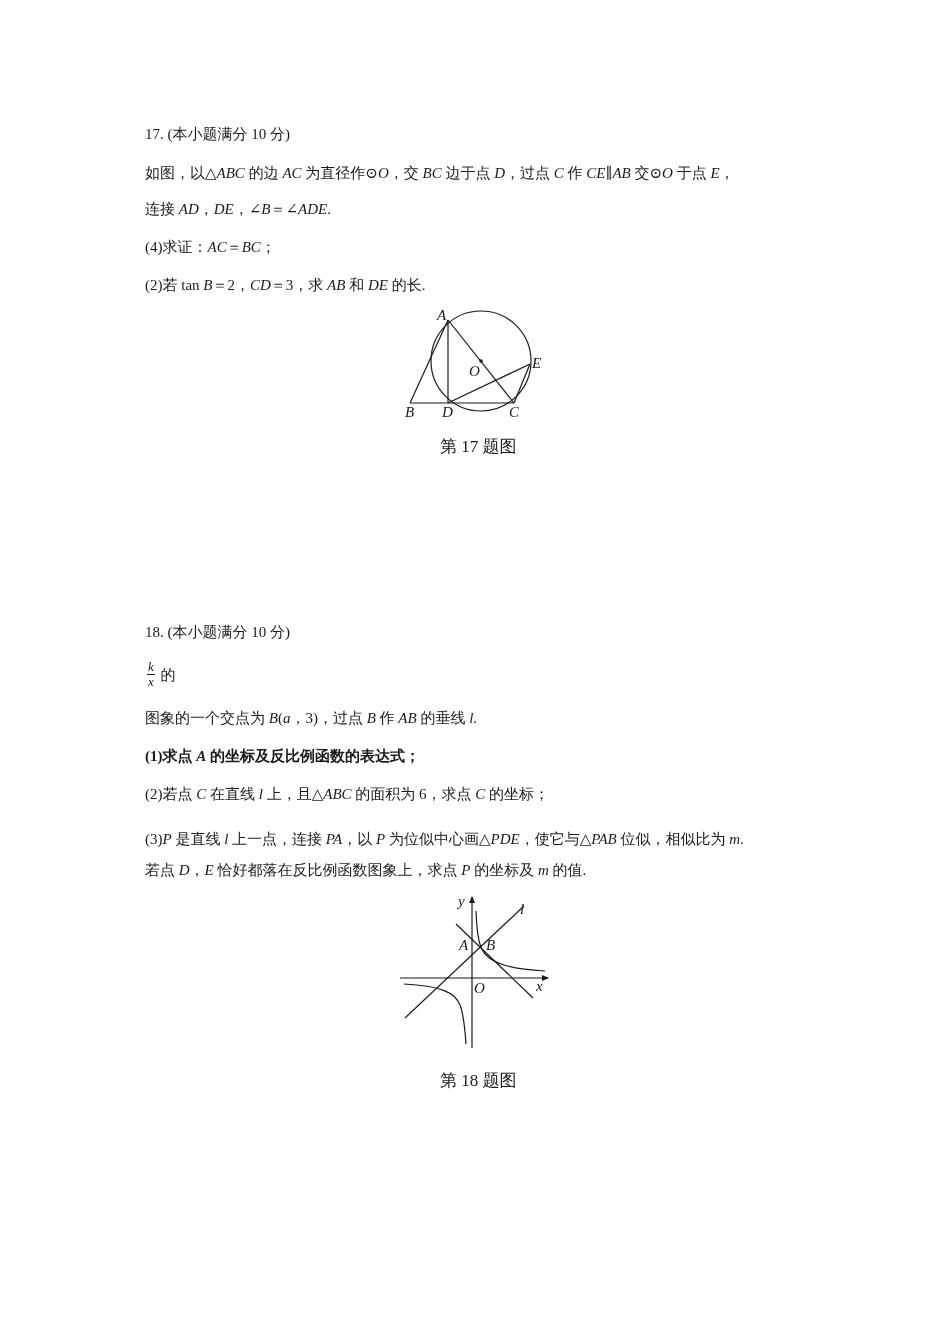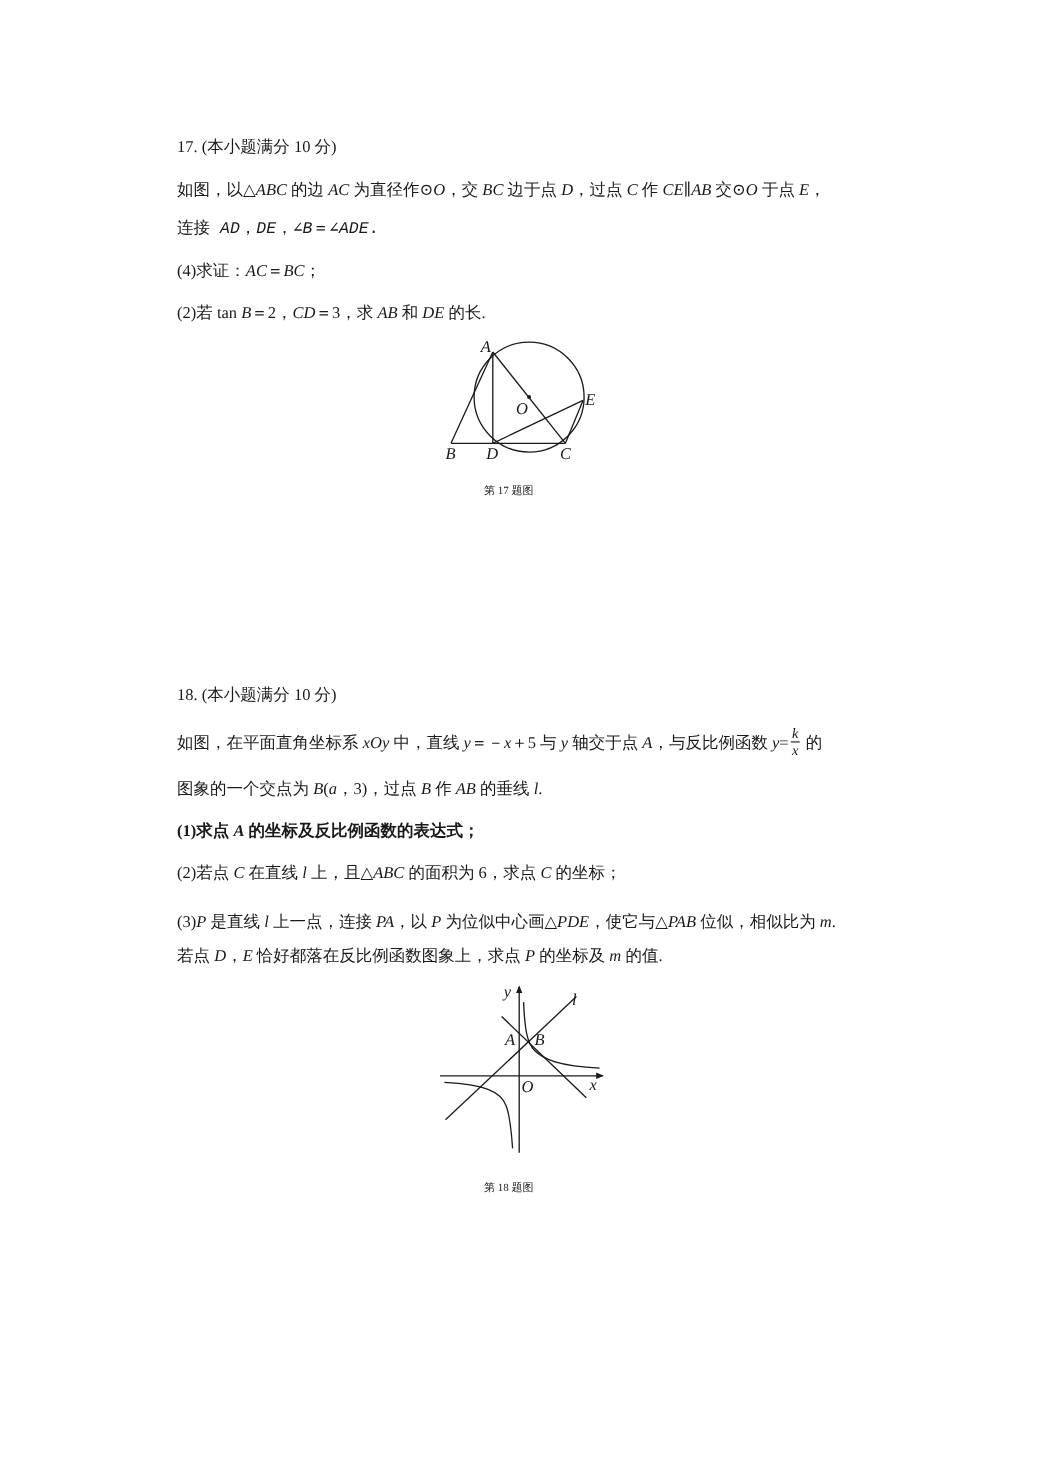--- a/index.html
+++ b/index.html
@@ -1,32 +1,32 @@
 <!DOCTYPE html>
 <html><head>
 <meta charset="utf-8">
 <style>
   html, body { margin: 0; padding: 0; background: #ffffff; }
   body { width: 950px; height: 1344px; position: relative; overflow: hidden;
          font-family: "Liberation Serif", "DejaVu Serif", serif; color: #1a1a1a; }
-  .line { position: absolute; left: 145px; font-size: 15px; line-height: 20px; white-space: nowrap; margin-left: 16px; }
+  .line { position: absolute; left: 145px; font-size: 15px; line-height: 20px; white-space: nowrap; }
   .i { font-style: italic; text-align: center; }
   .frac { display: inline-block; vertical-align: middle; text-align: center; font-style: italic; font-size: 13px; line-height: 14px; margin: 0 2px; position: relative; top: -2px; }
   .frac .num { display: block; border-bottom: 1px solid #1a1a1a; padding: 0 1px; }
   .frac .den { display: block; }
-  .caption { position: absolute; font-size: 10px; line-height: 20px; }
+  .caption { position: absolute; font-size: 17px; line-height: 20px; }
   svg { position: absolute; }
   svg text { font-family: "Liberation Serif", "DejaVu Serif", serif; font-style: italic; font-size: 15px; fill: #1a1a1a; }
 </style>
 </head>
 <body>
 
 <div class="line" style="top:124px;">17. (本小题满分 10 分)</div>
 <div class="line" style="top:163px;"><span>如图，以△</span><span class="i">ABC</span><span> 的边 </span><span class="i">AC</span><span> 为直径作⊙</span><span class="i">O</span><span>，交 </span><span class="i">BC</span><span> 边于点 </span><span class="i">D</span><span>，过点 </span><span class="i">C</span><span> 作 </span><span class="i">CE</span><span>∥</span><span class="i">AB</span><span> 交⊙</span><span class="i">O</span><span> 于点 </span><span class="i">E</span><span>，</span></div>
-<div class="line" style="top:199px;font-family:Liberation Mono, monospace;"><span>连接 </span><span class="i">AD</span><span>，</span><span class="i">DE</span><span>，∠</span><span class="i">B</span><span>＝∠</span><span class="i">ADE</span><span>.</span></div>
+<div class="line" style="top:199px;"><span>连接 </span><span class="i">AD</span><span>，</span><span class="i">DE</span><span>，∠</span><span class="i">B</span><span>＝∠</span><span class="i">ADE</span><span>.</span></div>
 <div class="line" style="top:237px;"><span>(4)求证：</span><span class="i">AC</span><span>＝</span><span class="i">BC</span><span>；</span></div>
 <div class="line" style="top:275px;font-family:Liberation Serif, serif;"><span>(2)若 tan </span><span class="i">B</span><span>＝2，</span><span class="i">CD</span><span>＝3，求 </span><span class="i">AB</span><span> 和 </span><span class="i">DE</span><span> 的长.</span></div>
 
 <svg style="left:395px; top:300px;" width="170" height="125" viewBox="395 300 170 125">
   <g stroke="#1a1a1a" stroke-width="1.2" fill="none">
     <circle cx="481" cy="361" r="50"></circle>
     <line x1="410" y1="403" x2="448" y2="320"></line>
     <line x1="410" y1="403" x2="514" y2="403"></line>
     <line x1="448" y1="320" x2="448" y2="403"></line>
     <line x1="448" y1="320" x2="514" y2="403"></line>
@@ -38,21 +38,21 @@
   <text x="405" y="417">B</text>
   <text x="442" y="417">D</text>
   <text x="509" y="417">C</text>
   <text x="532" y="368">E</text>
   <text x="469" y="376">O</text>
 </svg>
 <div class="caption" style="left:440px; top:437px;">第 17 题图</div>
 
 <div class="line" style="top:622px;">18. (本小题满分 10 分)</div>
 <div class="line" style="top:662px;">
-  <span><span>如图，在平面直角坐标系 </span><span class="i">xOy</span><span> 中，直线 </span><span class="i">y</span><span>＝－</span><span class="i">x</span><span>＋5 与 </span><span class="i">y</span><span> 轴交于点 </span><span class="i">A</span><span>，与反比例函数 </span><span class="i">y</span><span>=</span></span><span class="frac"><span class="num">k</span><span class="den">x</span></span><span><span> 的</span></span>
+  <span class="frac"><span class="num">k</span><span class="den">x</span></span><span><span> 的</span></span>
 </div>
 <div class="line" style="top:708px;"><span>图象的一个交点为 </span><span class="i">B</span><span>(</span><span class="i">a</span><span>，3)，过点 </span><span class="i">B</span><span> 作 </span><span class="i">AB</span><span> 的垂线 </span><span class="i">l</span><span>.</span></div>
 <div class="line" style="top:746px;font-weight:bold;"><span>(1)求点 </span><span class="i">A</span><span> 的坐标及反比例函数的表达式；</span></div>
 <div class="line" style="top:784px;"><span>(2)若点 </span><span class="i">C</span><span> 在直线 </span><span class="i">l</span><span> 上，且△</span><span class="i">ABC</span><span> 的面积为 6，求点 </span><span class="i">C</span><span> 的坐标；</span></div>
 <div class="line" style="top:829px;"><span>(3)</span><span class="i">P</span><span> 是直线 </span><span class="i">l</span><span> 上一点，连接 </span><span class="i">PA</span><span>，以 </span><span class="i">P</span><span> 为位似中心画△</span><span class="i">PDE</span><span>，使它与△</span><span class="i">PAB</span><span> 位似，相似比为 </span><span class="i">m</span><span>.</span></div>
 <div class="line" style="top:860px;"><span>若点 </span><span class="i">D</span><span>，</span><span class="i">E</span><span> 恰好都落在反比例函数图象上，求点 </span><span class="i">P</span><span> 的坐标及 </span><span class="i">m</span><span> 的值.</span></div>
 
 <svg style="left:395px; top:890px;" width="160" height="165" viewBox="395 890 160 165">
   <defs>
     <marker id="arr" markerWidth="8" markerHeight="8" refX="6" refY="4" orient="auto" markerUnits="userSpaceOnUse">

